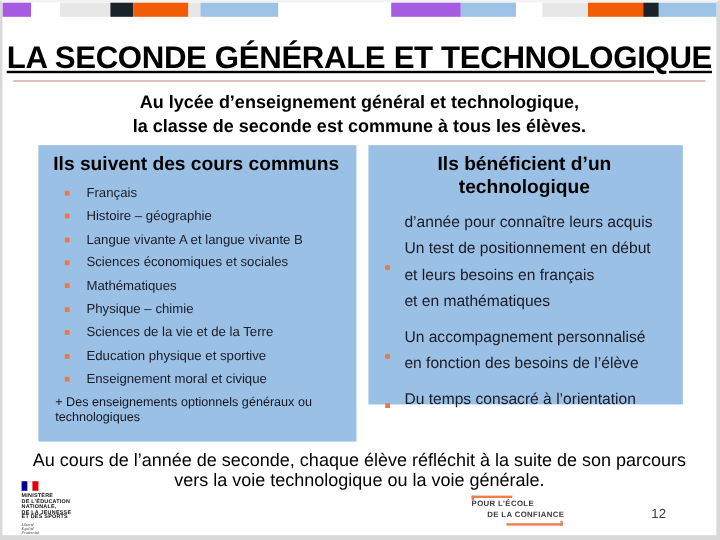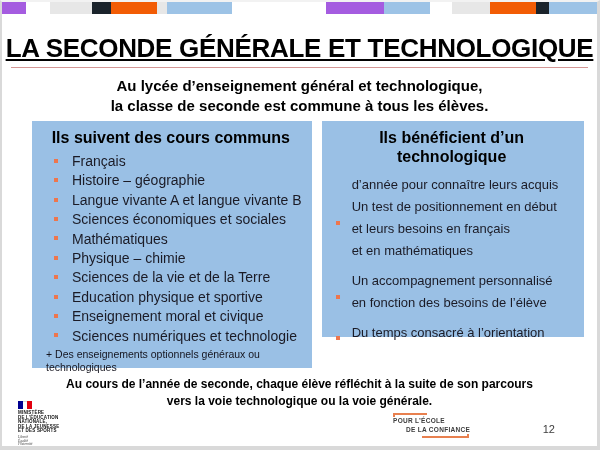--- a/index.html
+++ b/index.html
@@ -15,28 +15,28 @@
     font-weight:bold;letter-spacing:-0.3px;color:#000;text-decoration:underline;
   }
   .title-rule{height:1px;margin:5px 9px 0;background:var(--title-underline);}
   .subtitle{margin:8px 0 0;text-align:center;font-size:15px;line-height:20px;font-weight:bold;color:#000;}
   .panels{display:flex;margin:5px 33px 0 30px;gap:10px;align-items:flex-start;}
   .panel{background:var(--panel-bg);color:#1b1b26;}
   .panel-left{flex:0 0 265px;height:247px;padding:7px 10px 6px 8px;}
   .panel-right{flex:0 0 262px;height:216px;padding:7px 10px 0 8px;}
   .panel h2{margin:0;font-size:16px;line-height:19px;text-align:center;font-weight:bold;color:#000;}
   .clist{list-style:none;margin:5px 0 0;padding:0;}
-  .clist li{display:flex;align-items:baseline;font-size:14px;line-height:19.4px;white-space:nowrap;}
+  .clist li{display:flex;align-items:baseline;font-size:11px;line-height:19.4px;white-space:nowrap;}
   .bullet{flex:0 0 auto;width:4px;height:4px;margin:0 14px 2px 14px;background:var(--bullet);align-self:center;}
   .footnote{margin:2px 0 0 6px;font-size:10.5px;line-height:13px;color:#15151f;}
   .rheading{margin-bottom:2px;}
   .ritem{display:flex;align-items:flex-start;margin-top:8px;font-size:13px;}
   .ritem .bullet{margin:9px 12px 0 6px;}
   .rlines span{display:block;line-height:22px;}
-  .conclusion{margin:8px 0 0;text-align:center;font-size:12px;line-height:16.5px;font-weight:bold;color:#000;}
+  .conclusion{margin:8px 0 0;text-align:center;font-size:15px;line-height:16.5px;font-weight:normal;color:#000;}
   
   .gov-logo{position:absolute;left:16px;top:399px;width:70px;}
   .flag{display:flex;width:14px;height:8px;margin-bottom:2px;}
   .flag i{flex:1 1 33%;}
   .flag .b{background:var(--flag-blue);} .flag .w{background:#fff;border-top:1px solid #ddd;} .flag .r{background:var(--flag-red);}
   .gov-lines span{display:block;font-size:4.5px;line-height:4.6px;font-weight:bold;letter-spacing:.2px;color:#111;}
   .gov-motto{margin-top:2px;}
   .gov-motto span{display:block;font-family:"Liberation Serif",serif;font-style:italic;font-size:3.5px;line-height:3.6px;color:#444;}
   .slogan{position:absolute;left:391px;top:411px;width:90px;color:#3c3c3c;}
   .slogan .br-top{width:34px;height:4px;border-top:2px solid var(--slogan-accent);border-left:2px solid var(--slogan-accent);}
@@ -110,24 +110,20 @@
             <span>Sciences de la vie et de la Terre</span>
           </li>
         <li>
             <span class="bullet"></span>
             <span>Education physique et sportive</span>
           </li>
         <li>
             <span class="bullet"></span>
             <span>Enseignement moral et civique</span>
           </li>
-        <li>
-            <span class="bullet"></span>
-            <span>Sciences numériques et technologie</span>
-          </li>
       </ul>
       <p class="footnote">+ Des enseignements optionnels généraux ou technologiques</p>
     </section>
 
     <section class="panel panel-right">
       <h2 class="rheading">
         <span>Ils bénéficient d’un</span><br>
         <span>technologique</span>
       </h2>
       <div class="ritem">

